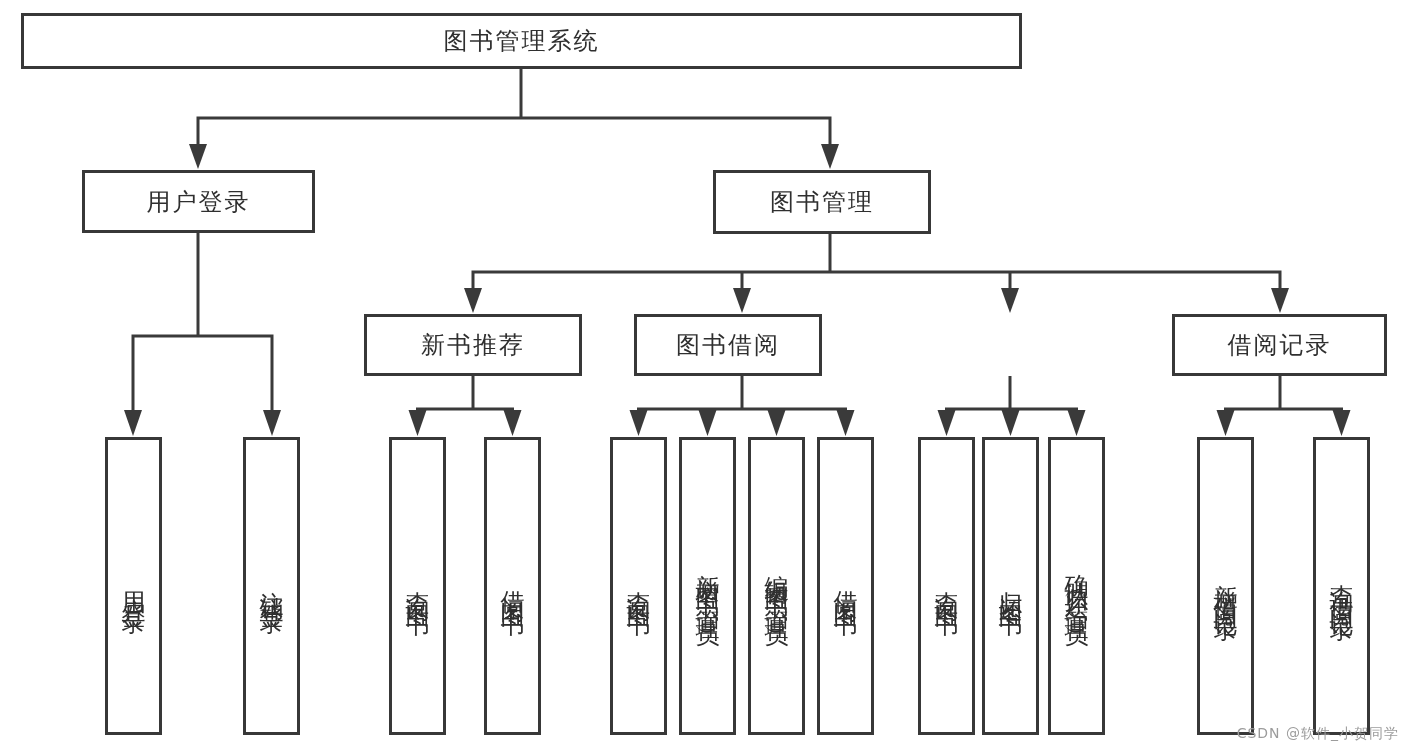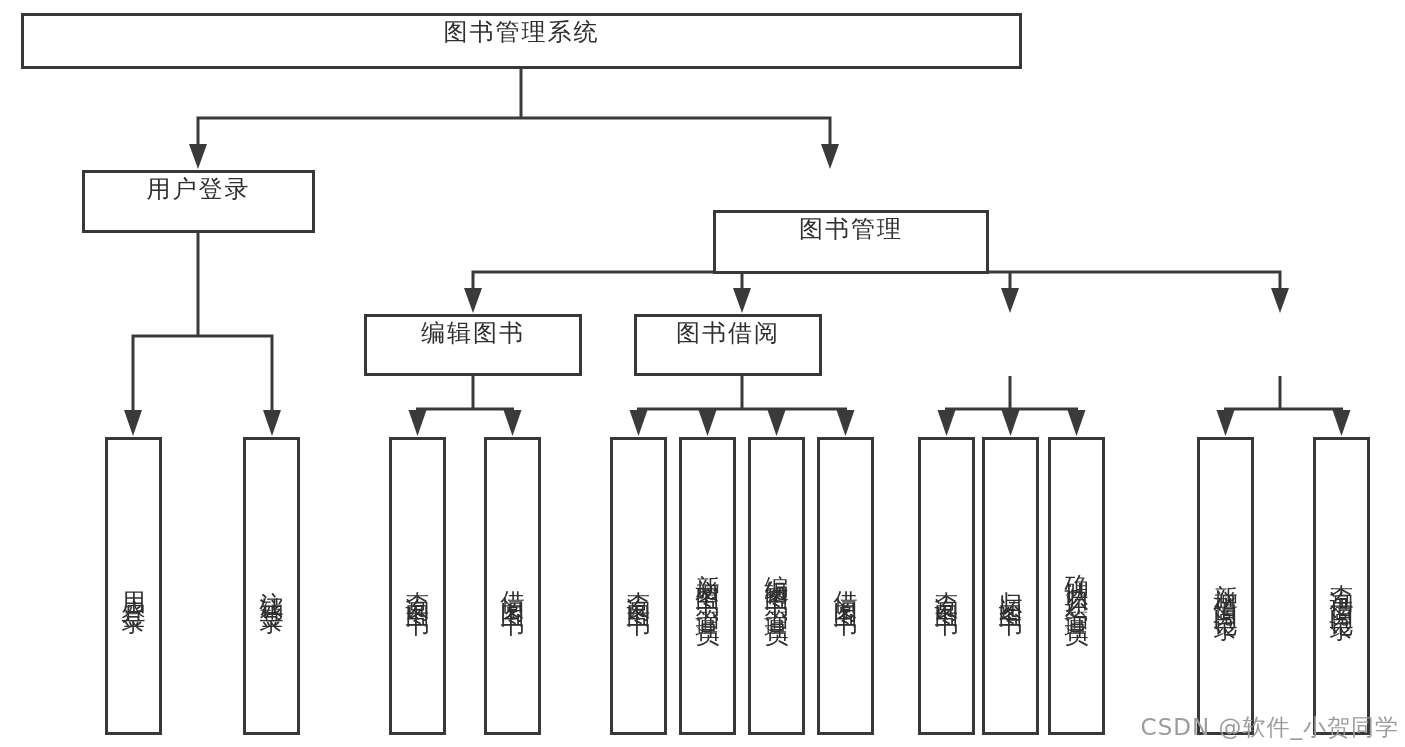--- a/index.html
+++ b/index.html
@@ -10,38 +10,38 @@
     font-family:"DejaVu Sans","Liberation Sans",sans-serif;
     color:#2f2f2f;
     overflow:hidden;
   }
   svg.wires{position:absolute;left:0;top:0;width:1405px;height:747px;}
   .node{
     position:absolute;
     box-sizing:border-box;
     border:3px solid #383838;
     background:#ffffff;
-    display:flex;justify-content:center;
+    display:flex;align-items:center;justify-content:center;
     font-size:24px;
     letter-spacing:2px;
     text-align:center;
     z-index:2;
   }
   .leaf{width:57px;top:437px;height:298px;}
   .leaf .vtext{
     writing-mode:vertical-rl;
     text-orientation:mixed;
     letter-spacing:7px;
     line-height:1.0;
     white-space:nowrap;
   }
   .watermark{
     position:absolute;
     right:6px;bottom:4px;
-    font-size:23px;
+    font-size:14px;
     color:#9c9c9c;
     letter-spacing:1px;
     z-index:3;
   }
 </style>
 </head>
 <body>
 
 <div class="canvas">
 
@@ -93,29 +93,32 @@
     <polygon fill="#3a3a3a" stroke="none" points="1332.5,410 1350.5,410 1341.5,436"></polygon>
   </svg>
 
   <div class="node" style="left:21px;top:13px;width:1001px;height:56px;">
     <span>图书管理系统</span>
   </div>
 
   <div class="node" style="left:82px;top:170px;width:233px;height:63px;">
     <span>用户登录</span>
   </div>
-  <div class="node" style="left:713px;top:170px;width:276px;height:64px;margin-top:40px;">
+  <div class="node" style="left:713px;top:170px;width:218px;height:64px;">
     <span>图书管理</span>
   </div>
 
   <div class="node" style="left:364px;top:314px;width:218px;height:62px;">
-    <span>编辑图书</span>
+    <span>新书推荐</span>
   </div>
   <div class="node" style="left:634px;top:314px;width:188px;height:62px;">
     <span>图书借阅</span>
+  </div>
+  <div class="node" style="left:1172px;top:314px;width:215px;height:62px;">
+    <span>借阅记录</span>
   </div>
 
   <div class="node leaf" style="left:105px;">
     <span class="vtext">用户登录</span>
   </div>
   <div class="node leaf" style="left:243px;">
     <span class="vtext">注销登录</span>
   </div>
 
   <div class="node leaf" style="left:389px;">

